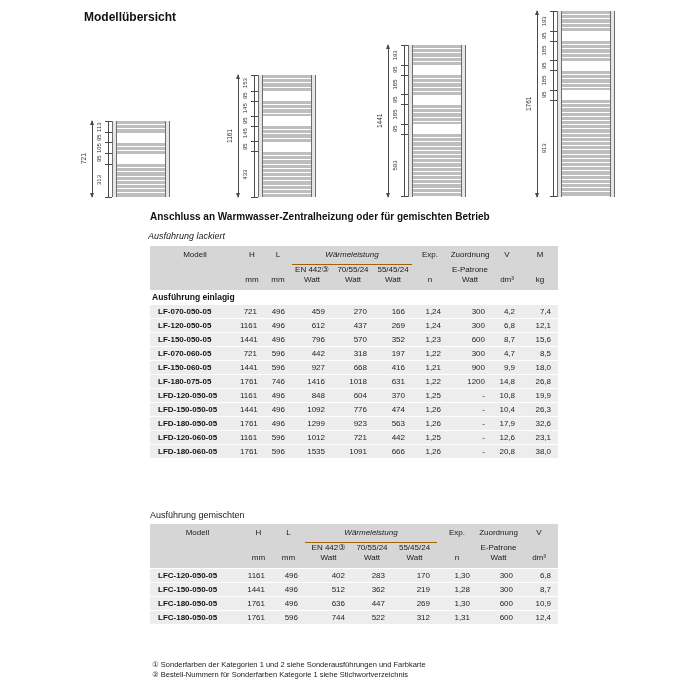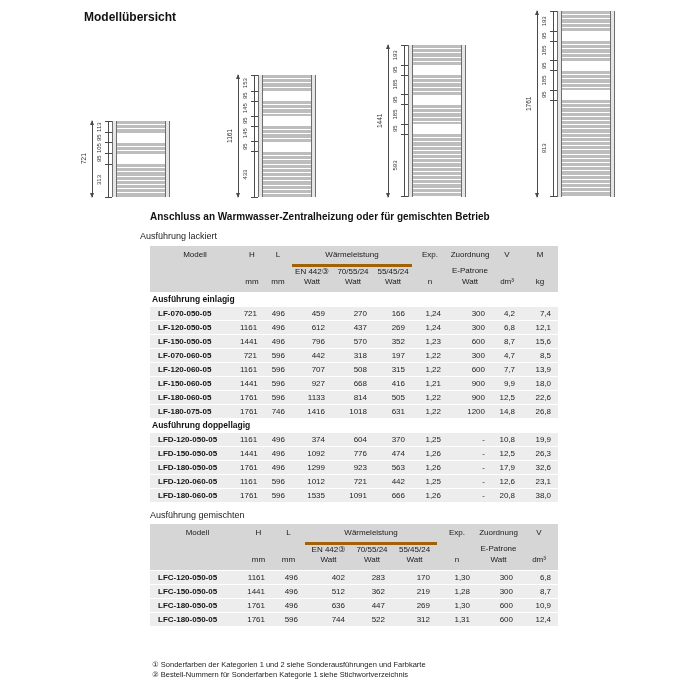--- a/index.html
+++ b/index.html
@@ -36,21 +36,21 @@
     border-left:1px solid #6e6e6e; border-right:1px solid #6e6e6e; box-sizing:border-box;}
   .rail-left{left:0;} .rail-right{right:0;}
   .tubes{margin:0 5px; background:repeating-linear-gradient(to bottom,#bdbdbd 0px,#bdbdbd 3.2px,#ffffff 3.2px,#ffffff 4.2px);}
   .window{margin:0 5px; background:#ffffff;}
   
   .data-table{position:absolute; border-collapse:collapse; table-layout:fixed; font-size:8px; color:#1e1e1e;}
   .data-table thead th{background:#d6d6d6; font-weight:normal; text-align:center; padding:0; line-height:1.15; color:#1a1a1a;}
   .data-table tr.h-a th{height:14px; vertical-align:top; padding-top:4px;}
   .data-table tr.h-b th{height:10px; vertical-align:top;}
   .data-table tr.h-c th{height:12px; vertical-align:top; padding-bottom:3px;}
-  .data-table th.wl{border-bottom:3px solid #a16207;}
+  .data-table th.wl{border-bottom:1px solid #a16207;font-style:italic;}
   .data-table td{height:13px; padding:0; background:#ededed; border-top:1px solid #ffffff;}
   .data-table td.model{font-weight:bold; text-align:left; padding-left:8px; color:#111;}
   .data-table td.num{text-align:right; padding-right:7px;}
   .data-table tr.group-row td{background:#ffffff; font-weight:bold; font-size:8.5px; text-align:left;
     padding-left:2px; height:14px; border-top:none; color:#111;}
   
   .footnotes{position:absolute; left:152px; top:660px; font-size:7.5px; line-height:10px; color:#222;}
 </style>
 </head>
 <body>
@@ -209,21 +209,21 @@
           <div class="window" style="height: 10.0225px;"></div>
           <div class="tubes" style="height: 96.3215px;"></div>
           <div class="rail rail-left"></div>
           <div class="rail rail-right"></div>
         </div>
       </div>
     </div>
 
   <div class="section-heading">Anschluss an Warmwasser-Zentralheizung oder für gemischten Betrieb</div>
 
-  <div class="table-caption" style="left:140px; top:231px;">Ausführung lackiert</div>
+  <div class="table-caption" style="left:148px; top:231px;font-style:italic;">Ausführung lackiert</div>
   <table class="data-table" id="table-0" style="left: 150px; top: 246px; width: 408px;">
       <colgroup>
         <col style="width: 90px;">
         <col style="width: 24px;">
         <col style="width: 28px;">
         <col style="width: 40px;">
         <col style="width: 42px;">
         <col style="width: 38px;">
         <col style="width: 36px;">
         <col style="width: 44px;">
@@ -312,92 +312,65 @@
           <td class="num">596</td>
           <td class="num">442</td>
           <td class="num">318</td>
           <td class="num">197</td>
           <td class="num">1,22</td>
           <td class="num">300</td>
           <td class="num">4,7</td>
           <td class="num">8,5</td>
         </tr>
         <tr>
-          <td class="model">LF-120-060-05</td>
-          <td class="num">1161</td>
-          <td class="num">596</td>
-          <td class="num">707</td>
-          <td class="num">508</td>
-          <td class="num">315</td>
-          <td class="num">1,22</td>
-          <td class="num">600</td>
-          <td class="num">7,7</td>
-          <td class="num">13,9</td>
-        </tr>
-        <tr>
           <td class="model">LF-150-060-05</td>
           <td class="num">1441</td>
           <td class="num">596</td>
           <td class="num">927</td>
           <td class="num">668</td>
           <td class="num">416</td>
           <td class="num">1,21</td>
           <td class="num">900</td>
           <td class="num">9,9</td>
           <td class="num">18,0</td>
         </tr>
         <tr>
-          <td class="model">LF-180-060-05</td>
-          <td class="num">1761</td>
-          <td class="num">596</td>
-          <td class="num">1133</td>
-          <td class="num">814</td>
-          <td class="num">505</td>
-          <td class="num">1,22</td>
-          <td class="num">900</td>
-          <td class="num">12,5</td>
-          <td class="num">22,6</td>
-        </tr>
-        <tr>
           <td class="model">LF-180-075-05</td>
           <td class="num">1761</td>
           <td class="num">746</td>
           <td class="num">1416</td>
           <td class="num">1018</td>
           <td class="num">631</td>
           <td class="num">1,22</td>
           <td class="num">1200</td>
           <td class="num">14,8</td>
           <td class="num">26,8</td>
         </tr>
-        <tr class="group-row">
-          <td colspan="10">Ausführung doppellagig</td>
-        </tr>
         <tr>
           <td class="model">LFD-120-050-05</td>
           <td class="num">1161</td>
           <td class="num">496</td>
-          <td class="num">374</td>
+          <td class="num">848</td>
           <td class="num">604</td>
           <td class="num">370</td>
           <td class="num">1,25</td>
           <td class="num">-</td>
           <td class="num">10,8</td>
           <td class="num">19,9</td>
         </tr>
         <tr>
           <td class="model">LFD-150-050-05</td>
           <td class="num">1441</td>
           <td class="num">496</td>
           <td class="num">1092</td>
           <td class="num">776</td>
           <td class="num">474</td>
           <td class="num">1,26</td>
           <td class="num">-</td>
-          <td class="num">12,5</td>
+          <td class="num">10,4</td>
           <td class="num">26,3</td>
         </tr>
         <tr>
           <td class="model">LFD-180-050-05</td>
           <td class="num">1761</td>
           <td class="num">496</td>
           <td class="num">1299</td>
           <td class="num">923</td>
           <td class="num">563</td>
           <td class="num">1,26</td>

